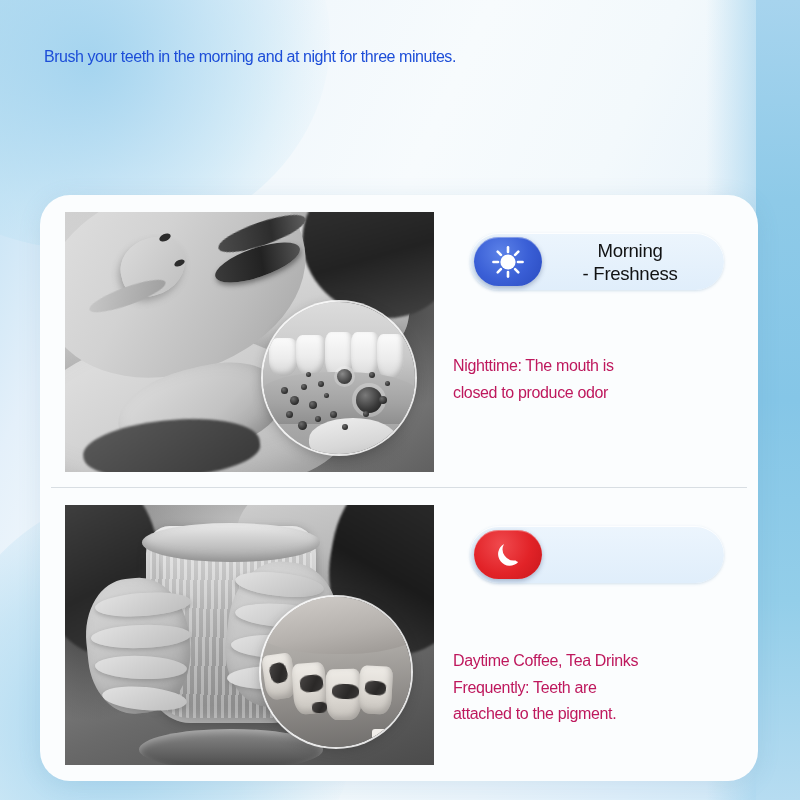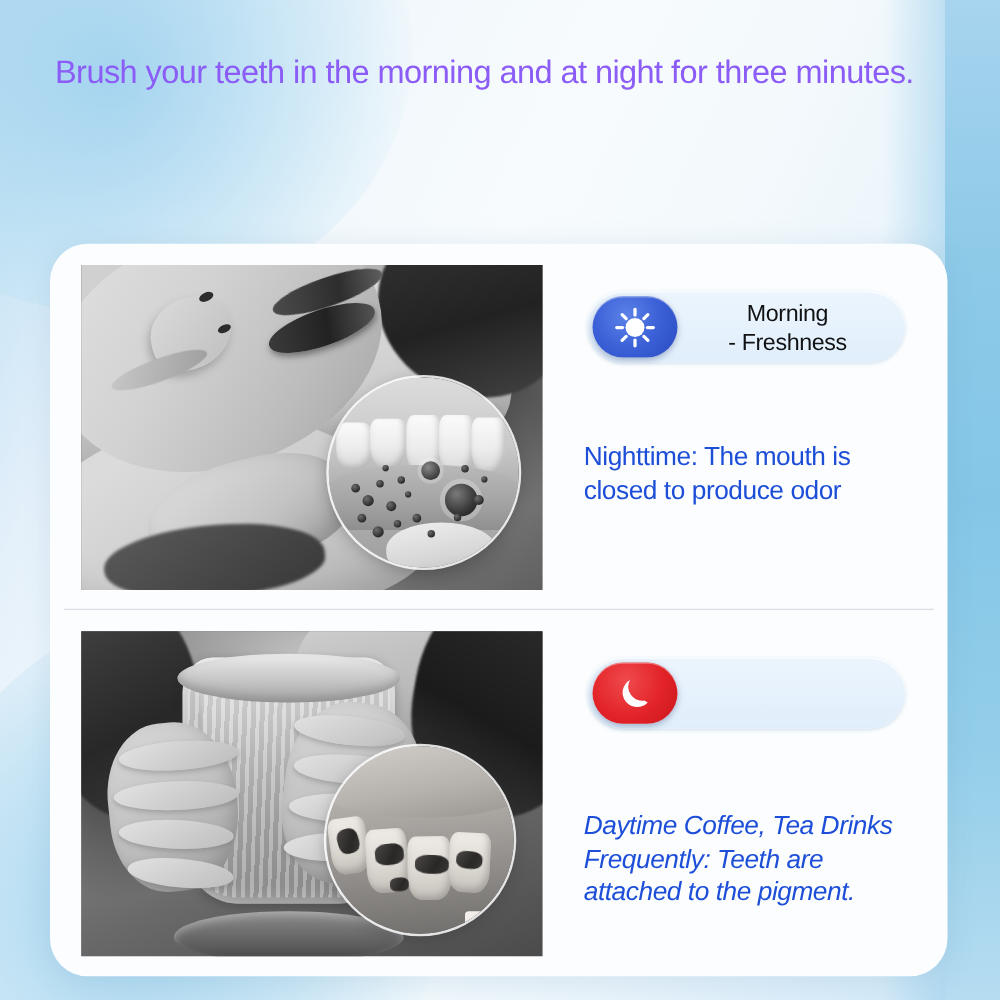--- a/index.html
+++ b/index.html
@@ -68,24 +68,24 @@
   .headline {
     font-size: 40.5px;
     font-weight: 700;
     line-height: 45px;
     color: #0b0b0d;
     letter-spacing: -0.9px;
     white-space: pre-line;
   }
   .subtitle {
     margin-top: 10px;
-    font-size: 26px;
+    font-size: 16px;
     font-weight: 400;
     line-height: 26px;
-    color: #8b5cf6;
+    color: #1d4ed8;
     letter-spacing: -0.45px;
   }
 
   
   .card {
     position: absolute;
     left: 40px; top: 195px;
     width: 718px; height: 586px;
     background: #fbfdfe;
     border-radius: 30px;
@@ -475,29 +475,29 @@
     font-size: 18.6px;
     line-height: 23px;
     color: #111213;
     letter-spacing: -0.3px;
     white-space: pre-line;
     padding-right: 6px;
   }
 
   .body-text {
     position: absolute;
-    left: 15px;
-    font-size: 21px;
+    left: 1px;
+    font-size: 16px;
     line-height: 26.5px;
-    color: #1d4ed8;
+    color: #be185d;
     letter-spacing: -0.35px;
     white-space: pre-line;
   }
   .body-top    { top: 158px; }
-  .body-bottom { top: 160px; font-style: italic; }
+  .body-bottom { top: 160px; }
 </style>
 </head>
 <body>
 
 <div class="bg">
   <div class="bg-tl-glow"></div>
   <div class="bg-bl-glow"></div>
   <div class="bg-right-fade"></div>
   <div class="bg-right-band"></div>
 </div>

